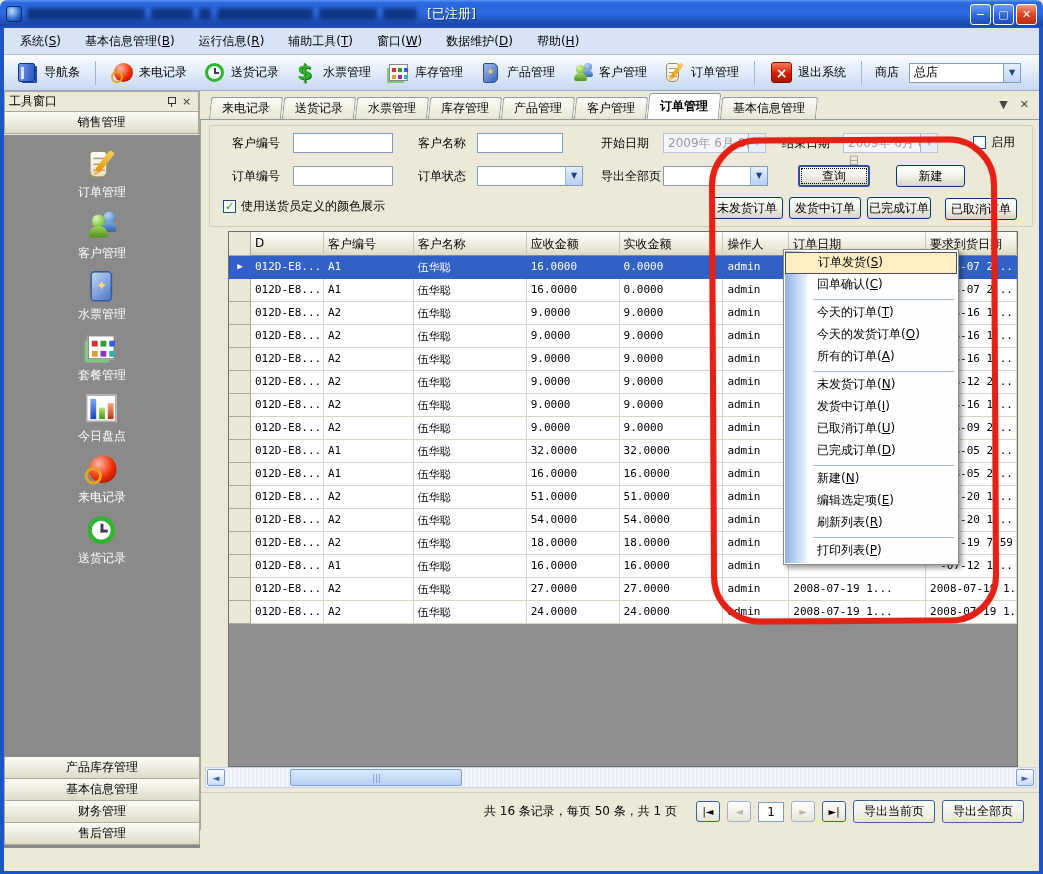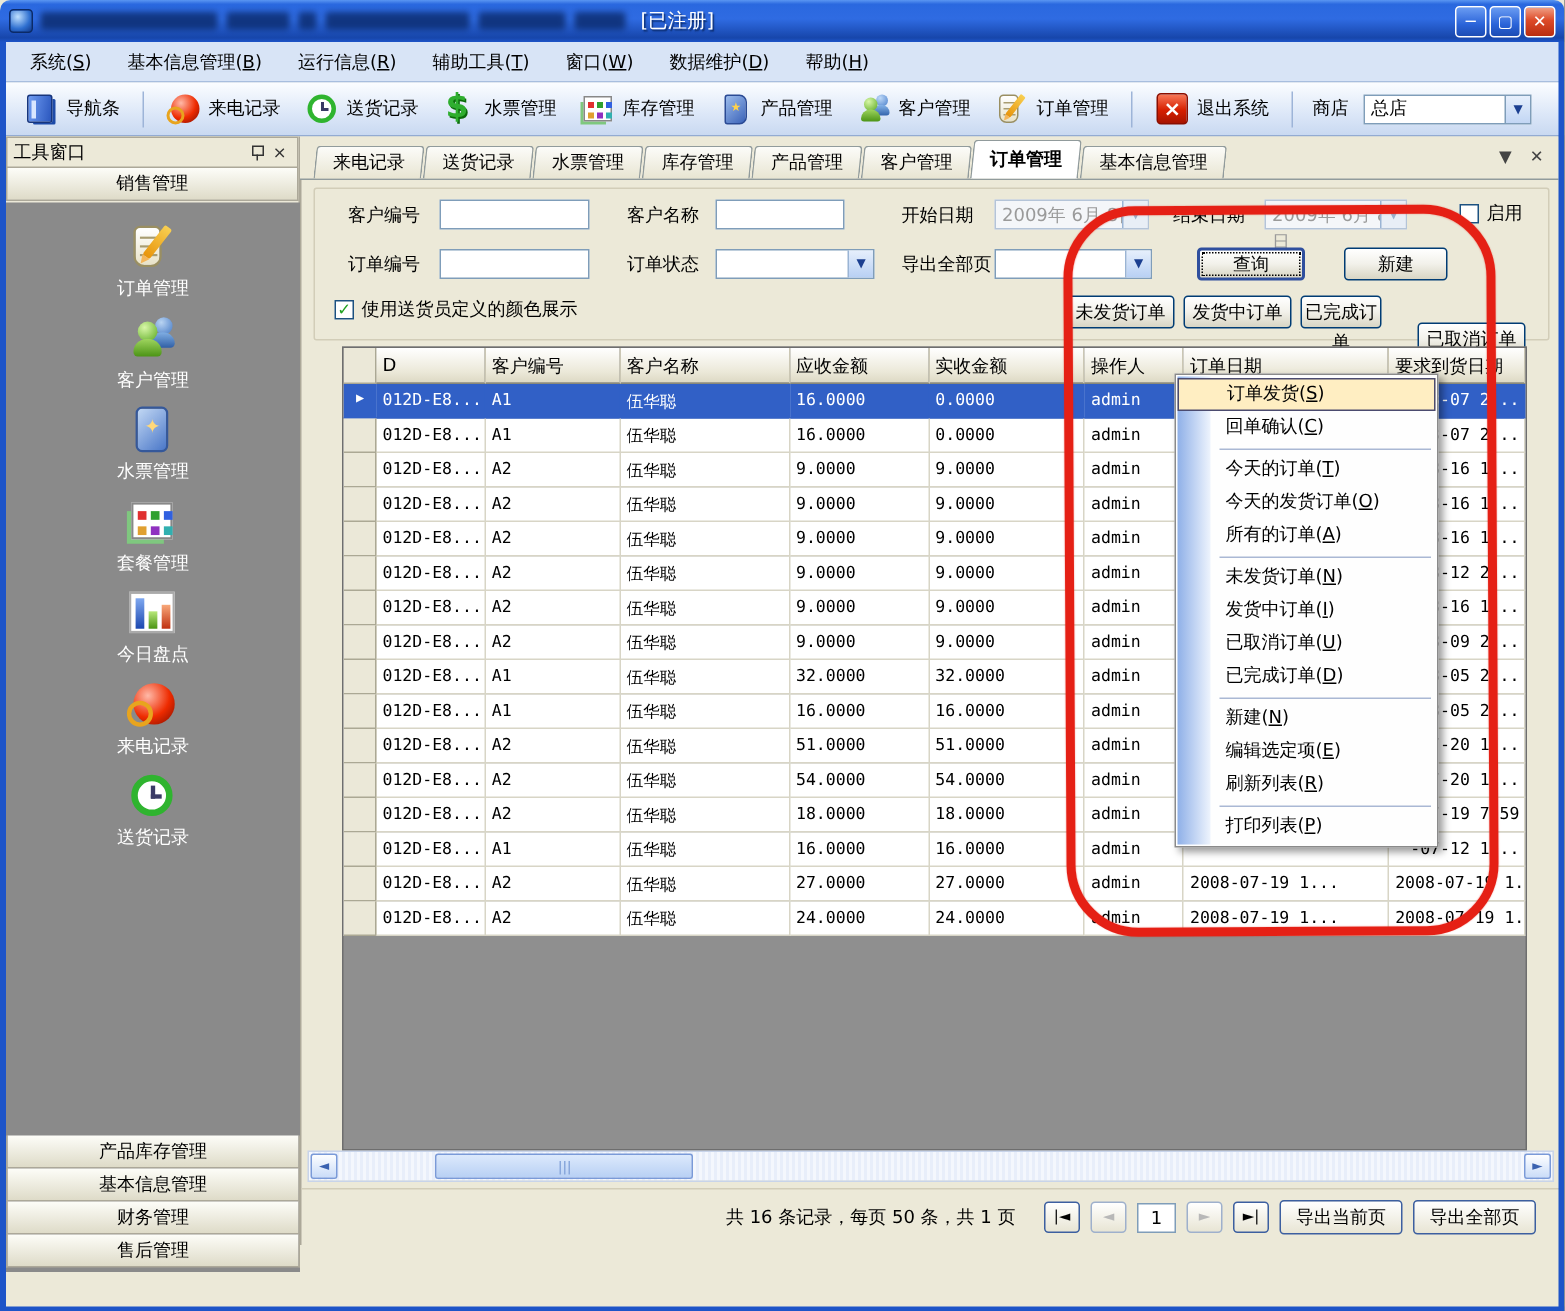--- a/index.html
+++ b/index.html
@@ -399,22 +399,22 @@
     <div class="xbtn def" style="left:597px;top:45px;width:72px">查询</div>
     <div class="xbtn" style="left:695px;top:45px;width:69px">新建</div>
 
     <div class="chk" style="left:22px;top:78px">
       <span class="chkbox">✓</span>
       <span>使用送货员定义的颜色展示</span>
     </div>
     <div id="statusBtns">
         <div class="xbtn" style="left: 510px; top: 77px; width: 72px;">未发货订单</div>
         <div class="xbtn" style="left: 588px; top: 77px; width: 72px;">发货中订单</div>
-        <div class="xbtn" style="left: 666px; top: 77px; width: 54px;">已完成订单</div>
-        <div class="xbtn" style="left: 744px; top: 95px; width: 72px;">已取消订单</div>
+        <div class="xbtn" style="left: 666px; top: 77px; width: 64px;">已完成订单</div>
+        <div class="xbtn" style="left: 744px; top: 78px; width: 72px;">已取消订单</div>
       </div>
 
     <div class="grid" id="grid">
         <div class="ghead">
           <div class="ghcell gind" style="width: 22px;"></div>
           <div class="ghcell" style="width: 73px;">D</div>
           <div class="ghcell" style="width: 90px;">客户编号</div>
           <div class="ghcell" style="width: 113px;">客户名称</div>
           <div class="ghcell" style="width: 93px;">应收金额</div>
           <div class="ghcell" style="width: 104px;">实收金额</div>

